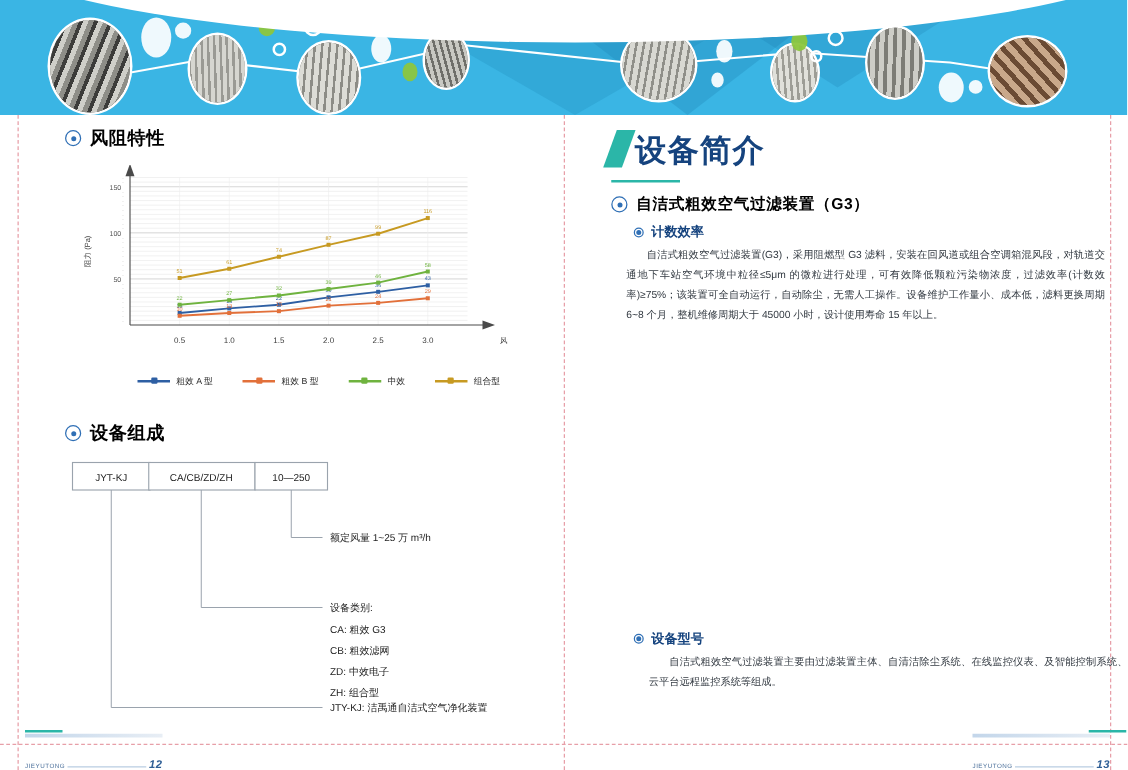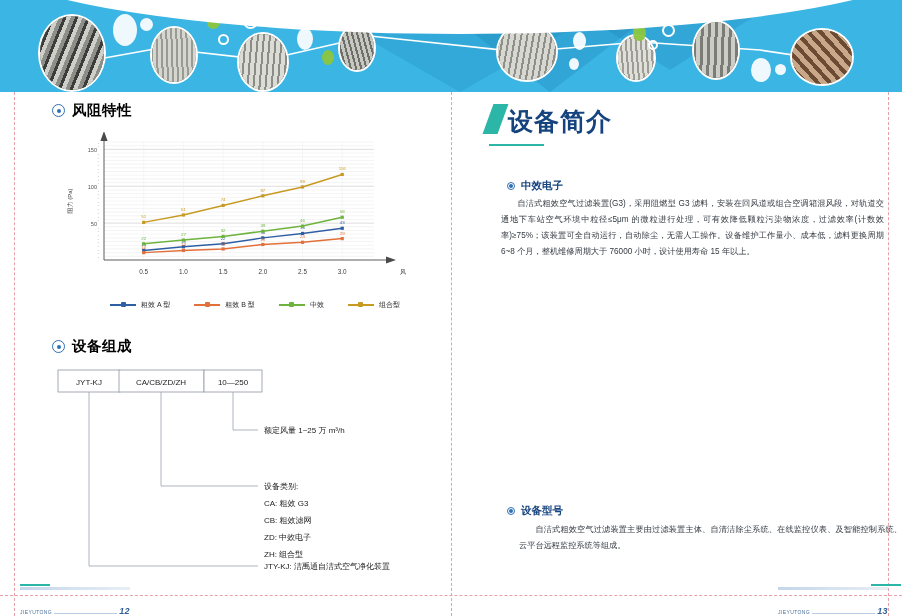--- a/index.html
+++ b/index.html
@@ -421,26 +421,30 @@
     </div>
 
     <div class="right-col">
 
       <div class="rt-title-wrap">
         <span class="slash"></span>
         <span class="rt-title">设备简介</span>
       </div>
       <div class="rt-rule"></div>
 
+      <div class="rt-sub sec-head">
+        <span class="ring"></span>
+        <span class="sec-title">自洁式粗效空气过滤装置（G3）</span>
+      </div>
 
       <div class="lvl2-a bullet-head">
         <span class="bdot"></span>
-        <span class="bullet-txt">中效电子</span>
-      </div>
-      <div class="para para-a">自洁式粗效空气过滤装置(G3)，采用阻燃型 G3 滤料，安装在回风道或组合空调箱混风段，对轨道交通地下车站空气环境中粒径≤5μm 的微粒进行处理，可有效降低颗粒污染物浓度，过滤效率(计数效率)≥75%；该装置可全自动运行，自动除尘，无需人工操作。设备维护工作量小、成本低，滤料更换周期 6~8 个月，整机维修周期大于 76000 小时，设计使用寿命 15 年以上。</div>
+        <span class="bullet-txt">计数效率</span>
+      </div>
+      <div class="para para-a">自洁式粗效空气过滤装置(G3)，采用阻燃型 G3 滤料，安装在回风道或组合空调箱混风段，对轨道交通地下车站空气环境中粒径≤5μm 的微粒进行处理，可有效降低颗粒污染物浓度，过滤效率(计数效率)≥75%；该装置可全自动运行，自动除尘，无需人工操作。设备维护工作量小、成本低，滤料更换周期 6~8 个月，整机维修周期大于 45000 小时，设计使用寿命 15 年以上。</div>
 
       <div class="lvl2-b bullet-head">
         <span class="bdot"></span>
         <span class="bullet-txt">设备型号</span>
       </div>
       <div class="para para-b">自洁式粗效空气过滤装置主要由过滤装置主体、自清洁除尘系统、在线监控仪表、及智能控制系统、云平台远程监控系统等组成。</div>
 
       <div class="teal-tick" style="left:420px"></div>
       <div class="foot foot-r" style="left:327px">
         <div class="foot-rule"></div>

